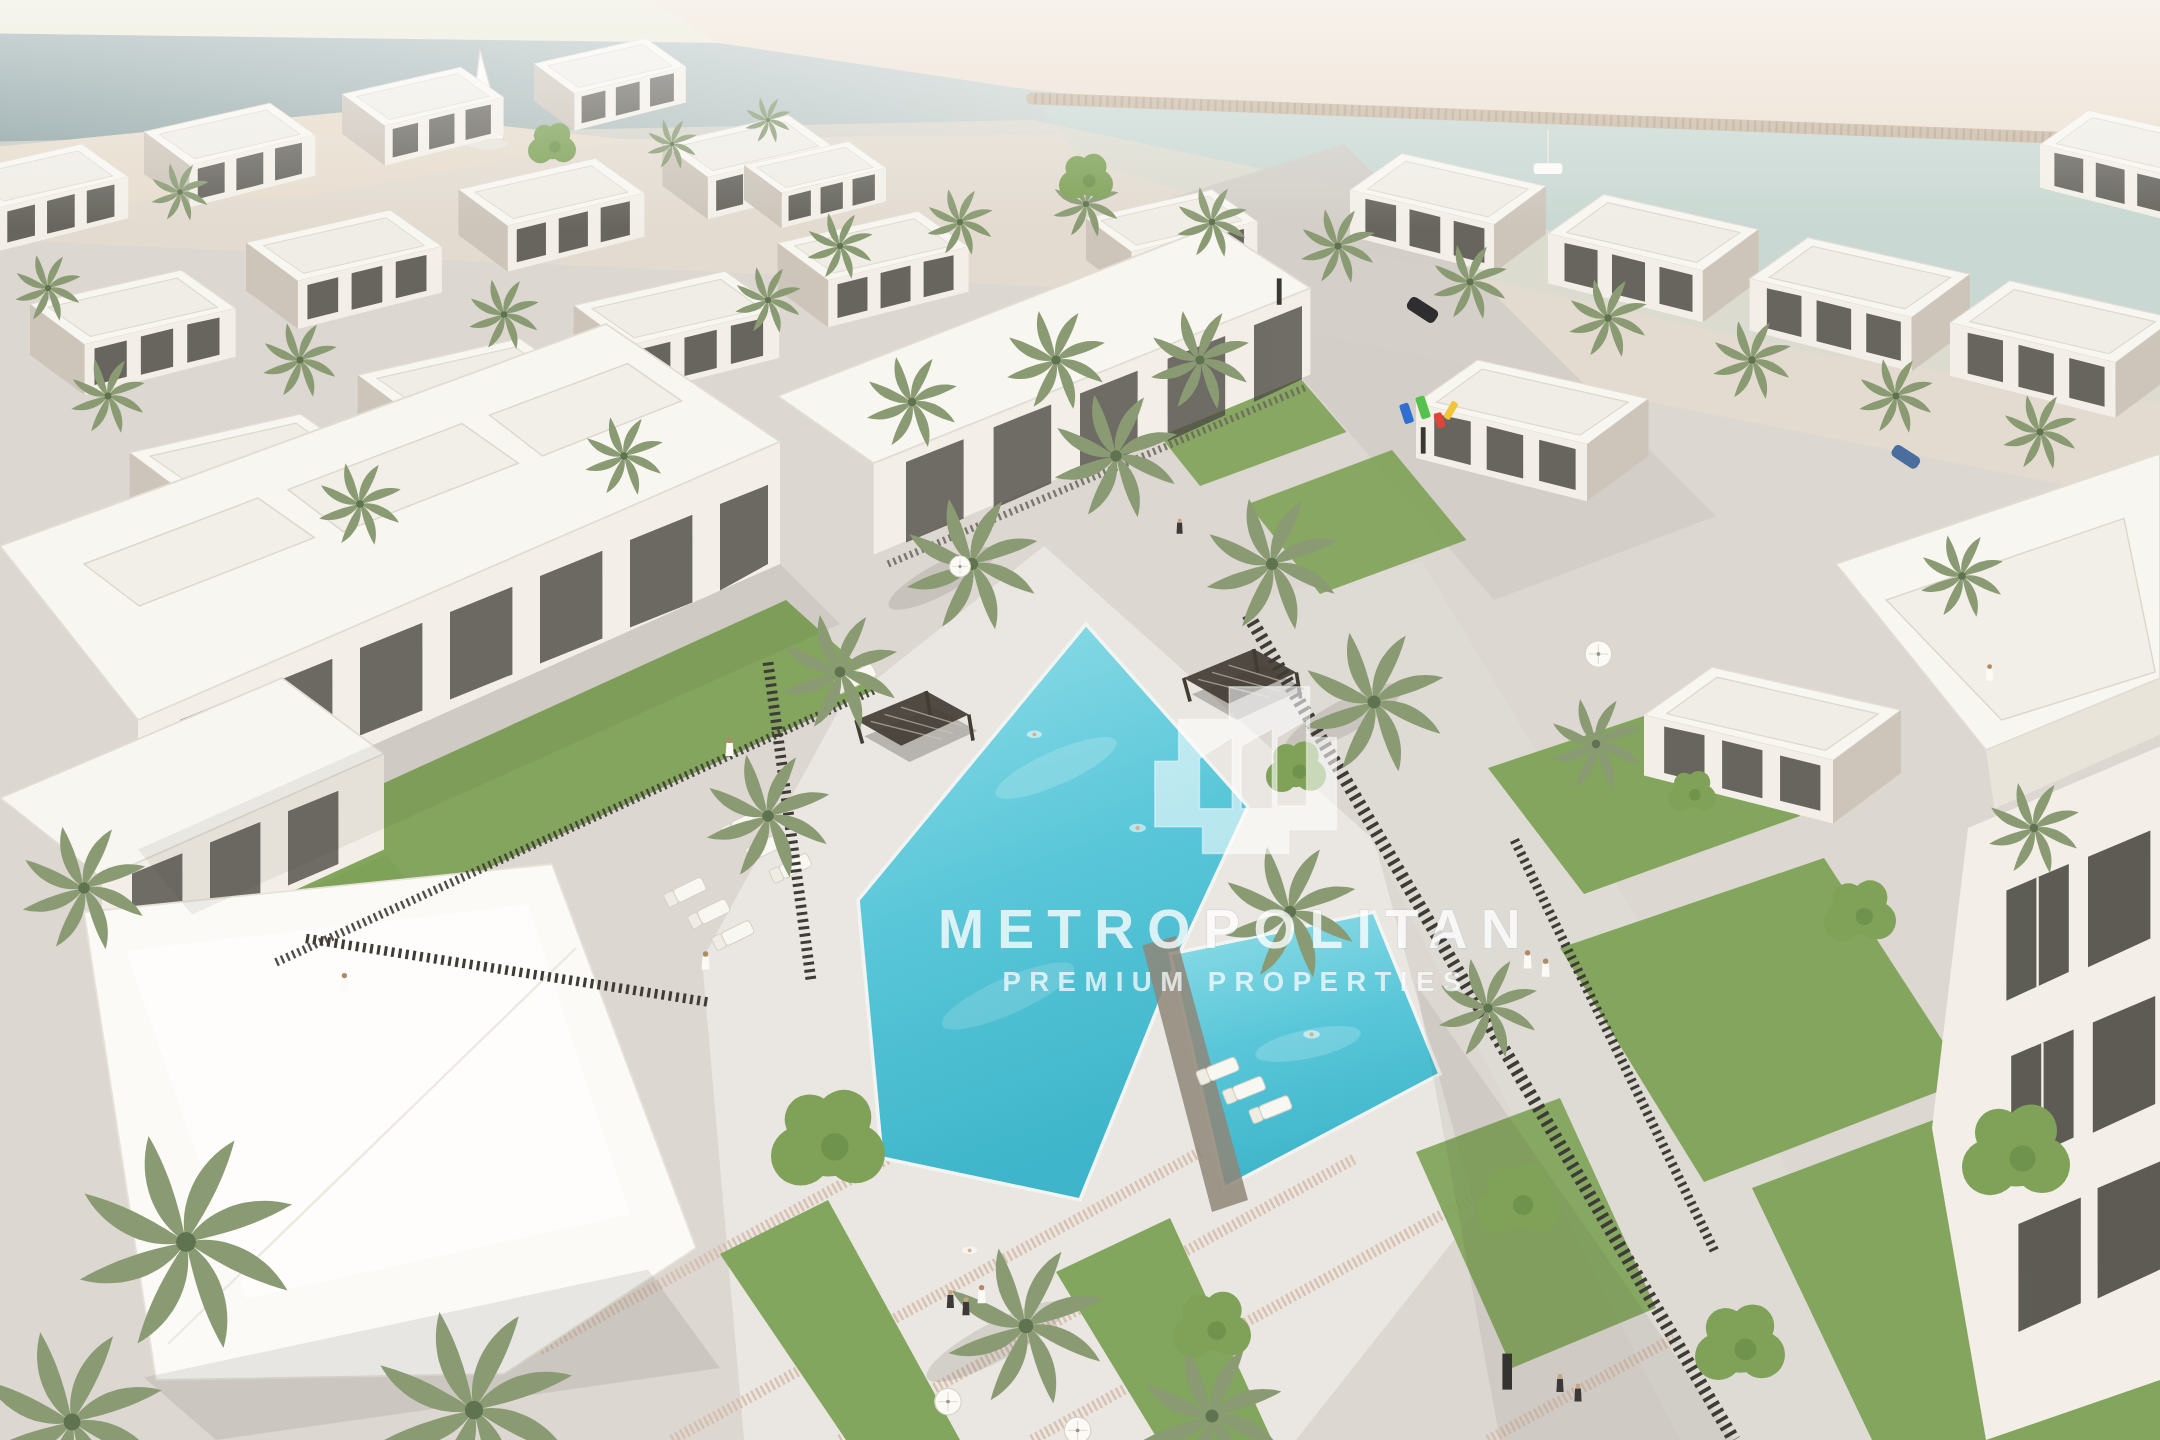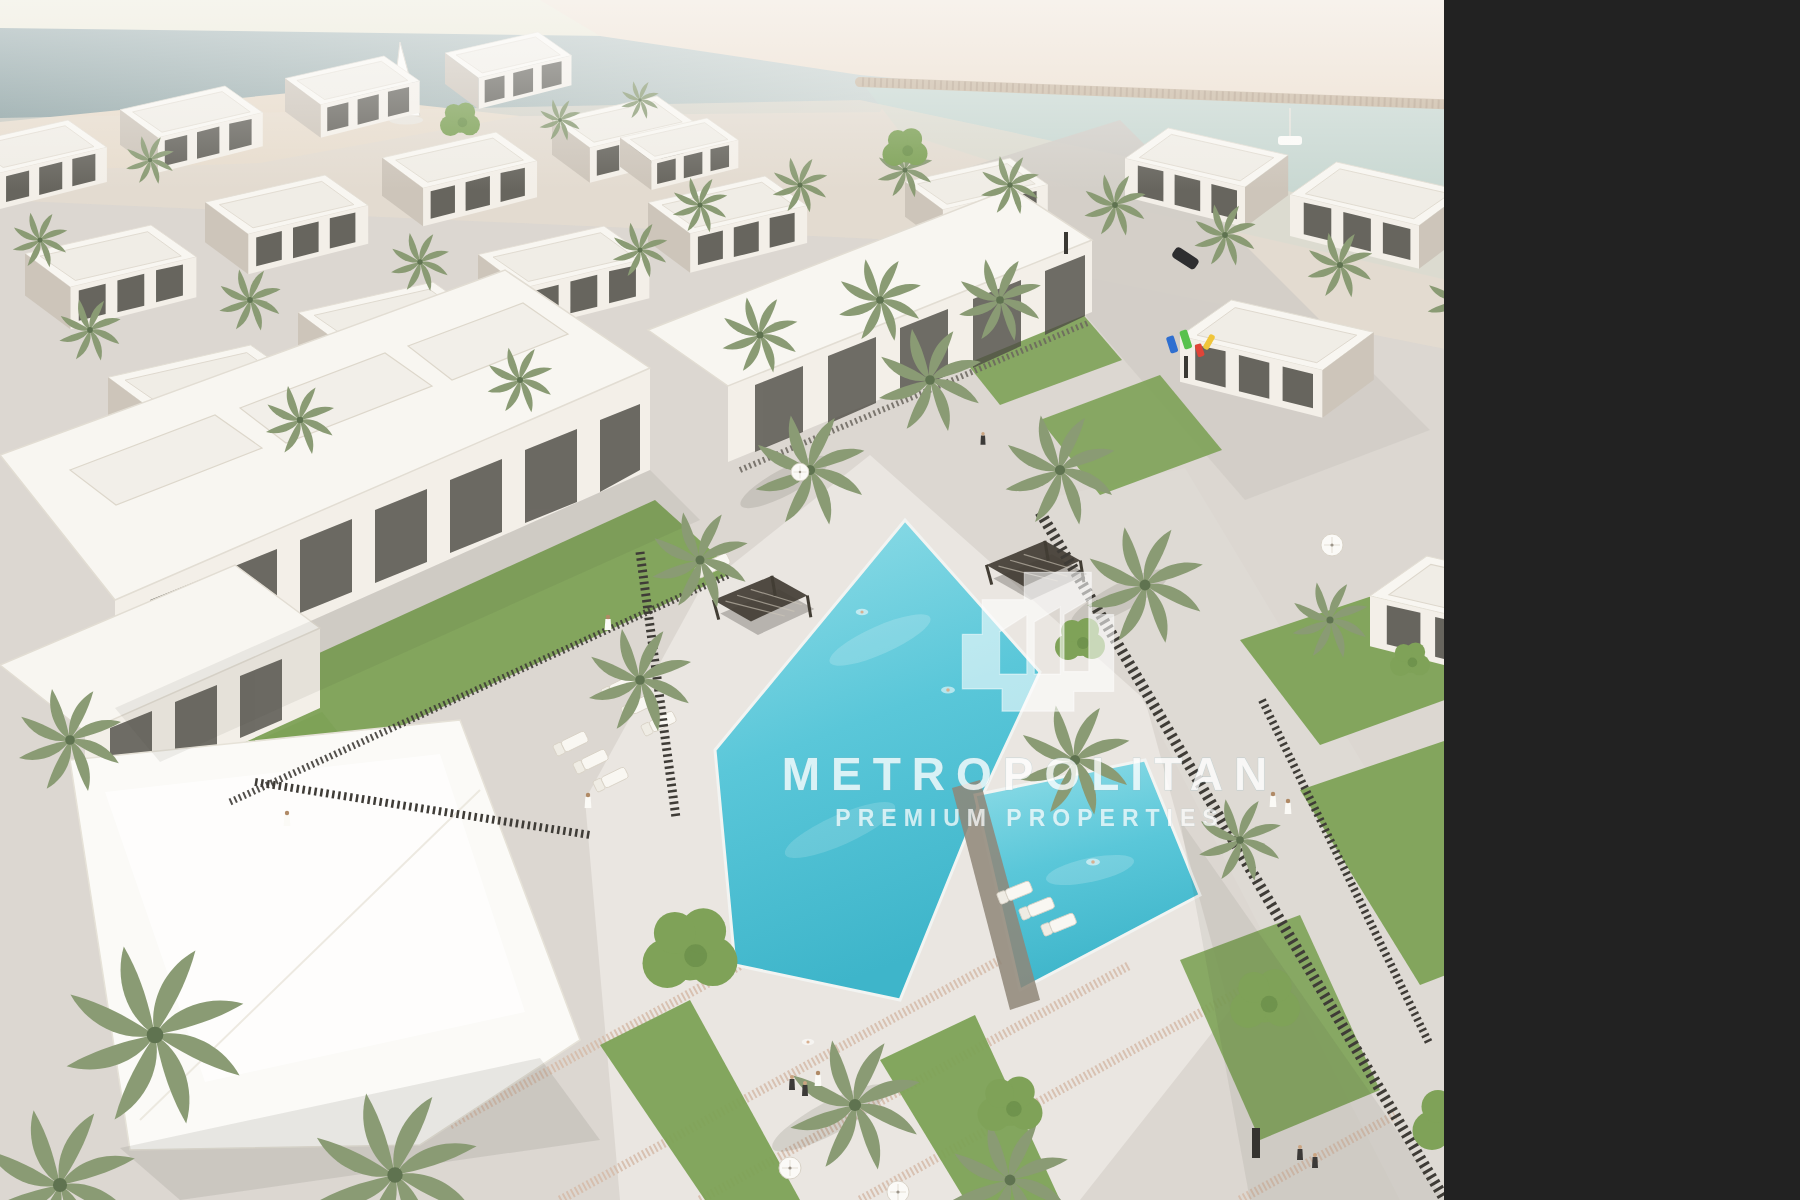--- a/index.html
+++ b/index.html
@@ -1,16 +1,16 @@
 <!DOCTYPE html>
 <html><head>
 <meta charset="utf-8">
 <style>
   html,body{margin:0;padding:0;background:#222;}
-  .stage{position:relative;width:1444px;height:1200px;overflow:hidden;
+  .stage{position:relative;width:1800px;height:1200px;overflow:hidden;
          font-family:"Liberation Sans",sans-serif;}
   .stage svg{display:block;width:1800px;height:1200px;}
   .wm-brand{font-family:"Liberation Sans",sans-serif;font-weight:bold;
             letter-spacing:11px;font-size:46px;}
   .wm-tag{font-family:"Liberation Sans",sans-serif;font-weight:bold;
           letter-spacing:7px;font-size:23px;}
 </style>
 </head>
 <body>
 

